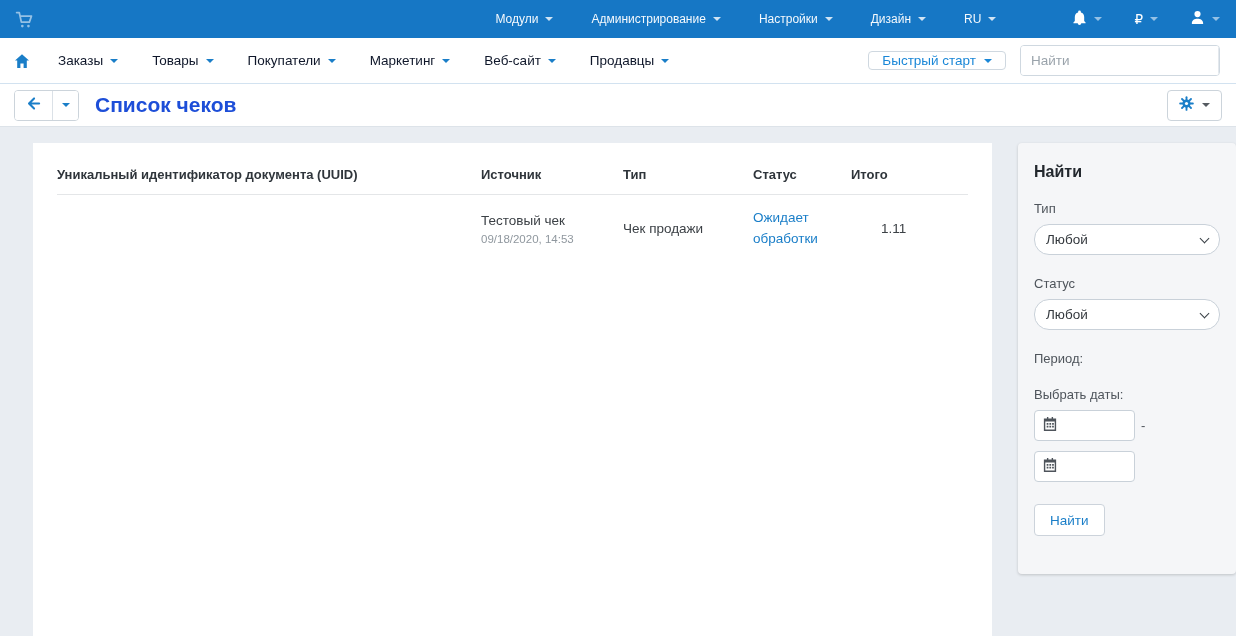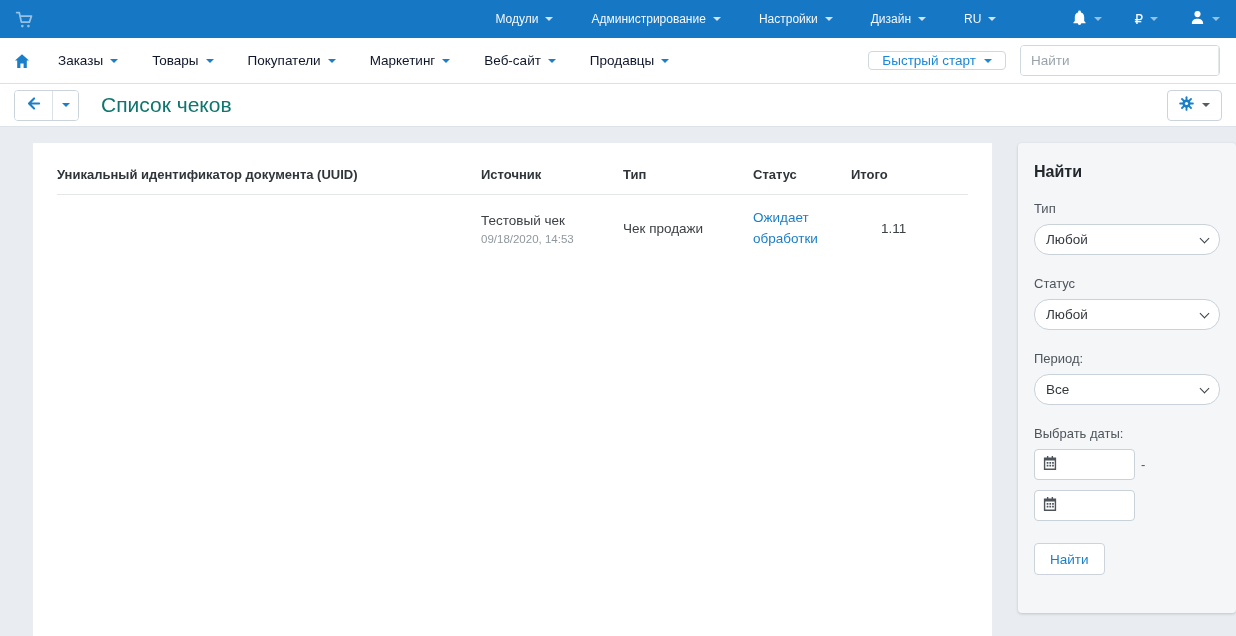--- a/index.html
+++ b/index.html
@@ -31,21 +31,21 @@
   .search-box { display:flex; align-items:stretch; border:1px solid #cfd8e0; border-radius:4px; background:#fff; height:31px; width:200px; overflow:hidden; }
   .search-box input { border:0; outline:0; flex:1; padding:0 10px; font-size:13.5px; color:#3c4146; font-family:inherit; }
   .search-box input::placeholder { color:#9aa3ab; }
   .search-btn { width:34px; border:0; border-left:1px solid #e3e8ed; background:#fff; display:flex; align-items:center; justify-content:center; cursor:pointer; }
 
   
   .page-header { height:43px; background:#fff; border-bottom:1px solid #dde3e9; display:flex; align-items:center; padding:0 14px; }
   .back-group { display:flex; border:1px solid #ccd4db; border-radius:4px; overflow:hidden; background:#fff; height:31px; }
   .back-btn { width:37px; display:flex; align-items:center; justify-content:center; background:#fff; border:0; cursor:pointer; }
   .back-caret-btn { width:26px; display:flex; align-items:center; justify-content:center; background:#fff; border:0; border-left:1px solid #dbe1e7; cursor:pointer; color:#1a7ec8; }
-  .page-title { margin-left:22px; font-size:21px; color:#0f766e; font-weight:400; }
+  .page-title { margin-left:16px; font-size:21px; color:#1d4ed8; font-weight:700; }
   .gear-btn { margin-left:auto; height:31px; padding:0 11px; display:flex; align-items:center; gap:8px; border:1px solid #ccd4db; border-radius:4px; background:#fff; cursor:pointer; color:#555b61; }
 
   
   .main { display:flex; align-items:flex-start; padding-top:16px; height:calc(636px - 127px);padding-left:33px; }
   .content-card { flex:1; background:#fff; min-height:100%; padding:12px 24px 20px 24px; }
   .content-card table { width:100%; border-collapse:collapse; table-layout:fixed; }
   col.c-uuid{width:424px;} col.c-src{width:142px;} col.c-type{width:130px;} col.c-status{width:98px;} 
   th { text-align:left; font-size:13px; font-weight:700; color:#2f353b; padding:12px 8px 12px 0; border-bottom:1px solid #e4e6e8; }
   td { padding:13px 8px 13px 0; font-size:13.5px; color:#3c4146; vertical-align:middle; }
   .src-date { font-size:11.5px; color:#8f979e; margin-top:5px; }
@@ -261,24 +261,20 @@
       <div class="sb-group">
         <div class="sb-label">Статус</div>
         <div class="select">
           <span>Любой</span>
           <span class="chev"></span>
         </div>
       </div>
 
       <div class="sb-group">
         <div class="sb-label">Период:</div>
-        <div class="select">
-          <span>Все</span>
-          <span class="chev"></span>
-        </div>
       </div>
 
       <div>
         <div class="sb-label">Выбрать даты:</div>
         <div class="date-row">
           <div class="date-input">
             <span>
               <svg width="14" height="14" viewBox="0 0 16 16" fill="#4e545b">
                   <path d="M4.5 0h1.6v1.6h3.8V0h1.6v1.6H15V16H1V1.6h3.5V0zM2.6 5.2v9.2h10.8V5.2H2.6zm1.6 1.6h2v2h-2v-2zm3.1 0h2v2h-2v-2zm3.1 0h2v2h-2v-2zM4.2 10h2v2h-2v-2zm3.1 0h2v2h-2v-2zm3.1 0h2v2h-2v-2z"></path>
                 </svg>

